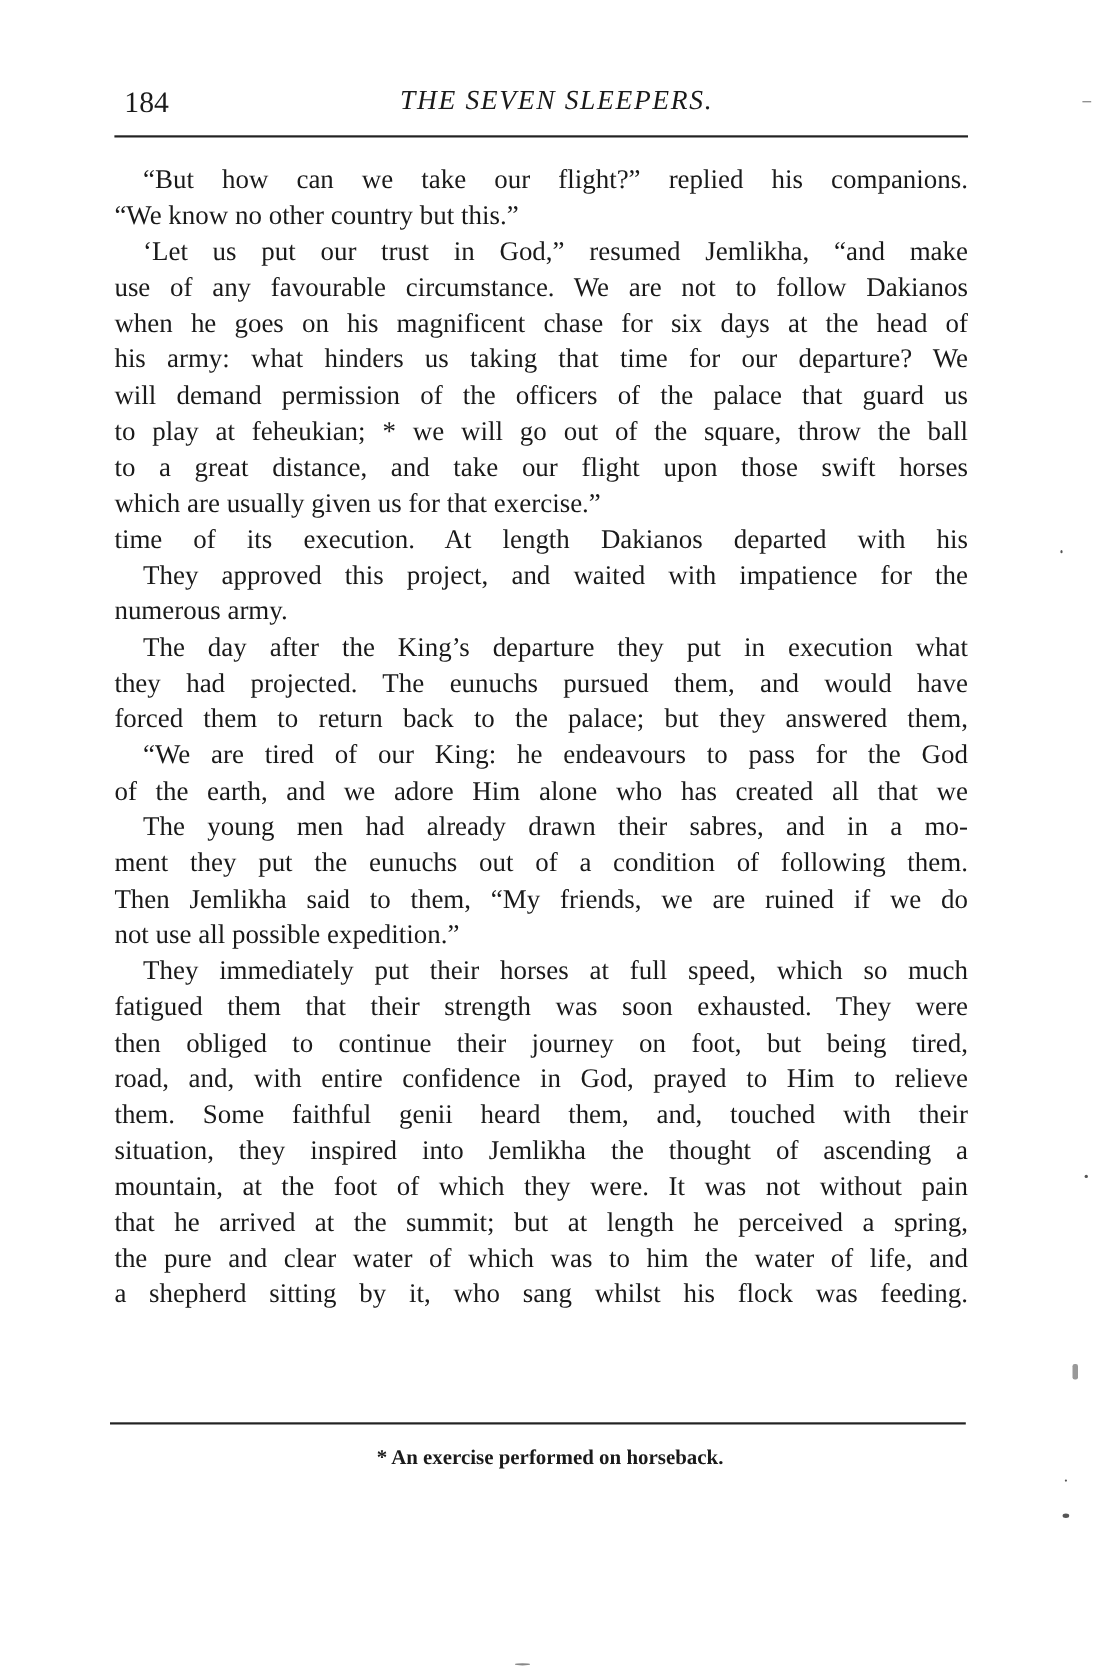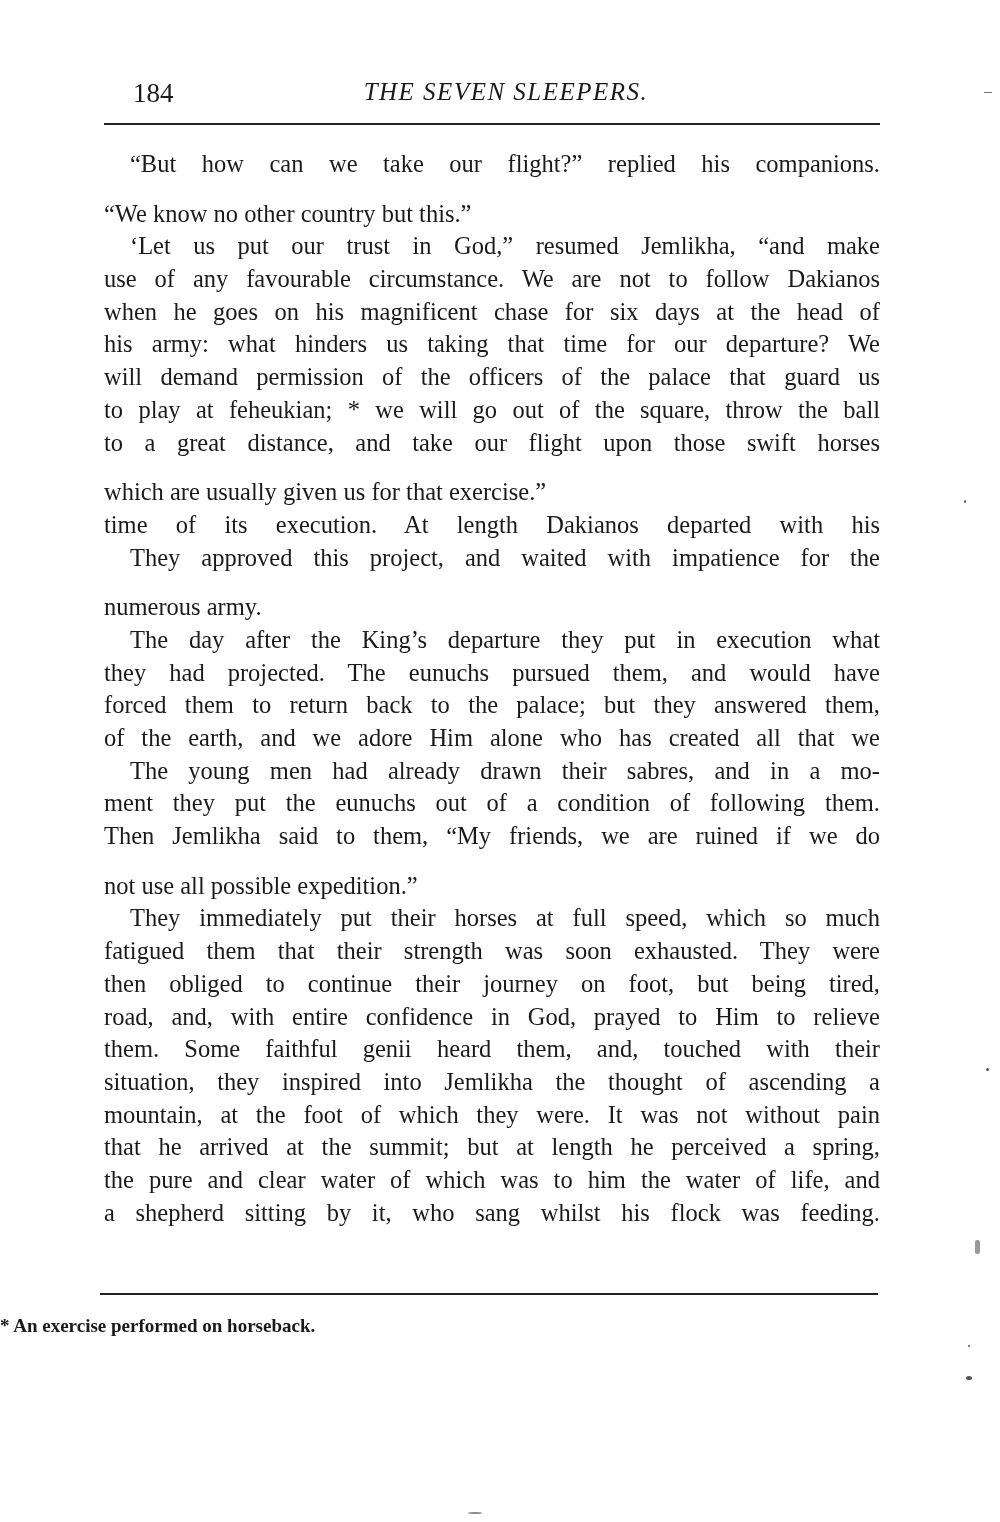--- a/index.html
+++ b/index.html
@@ -6,21 +6,21 @@
   body {
     width: 1000px; height: 1522px;
     background: #ffffff;
     position: relative;
     overflow: hidden;
     font-family: "Liberation Serif", "DejaVu Serif", serif;
     color: #1a1a1a;
   }
   .page-number {
     position: absolute; left: 113px; top: 78px;
-    font-size: 27px; letter-spacing: 0px; margin-left: 20px;
+    font-size: 27px; letter-spacing: 0px;
   }
   .running-head {
     position: absolute; left: 0; width: 1000px; top: 78px;
     text-align: center; font-style: italic;
     font-size: 25px; letter-spacing: 1.5px;
     padding-left: 16px;
   }
   .running-head span { position: relative; left: -10px; }
   .dash-mark {
     position: absolute; left: 984px; top: 92px; width: 8px; height: 1px; background:#777;
@@ -30,28 +30,28 @@
   }
   .body-text {
     position: absolute; left: 104px; top: 148px; width: 776px;
     font-size: 24.5px;
   }
   .line {
     height: 32.7px; line-height: 32.7px;
     white-space: nowrap;
     text-align: justify; text-align-last: justify;
   }
-  .line.last { text-align-last: left; margin-top: 17px; }
+  .line.last { text-align-last: left; }
   .line.indent { padding-left: 26px; }
   .foot-rule {
     position: absolute; left: 100px; top: 1293px; width: 778px; height: 2px; background: #222;
   }
   .footnote {
     position: absolute; left: 0; width: 1000px; top: 1315px;
-    text-align: left; font-size: 19px; font-weight: bold;
+    text-align: center; font-size: 19px; font-weight: bold;
   }
   .speck { position: absolute; background: #555; border-radius: 50%; }
 </style>
 </head>
 <body>
 
 <div class="page-number">184</div>
 <div class="running-head"><span>THE SEVEN SLEEPERS.</span></div>
 <div class="dash-mark"></div>
 <div class="head-rule"></div>
@@ -66,20 +66,21 @@
   <div class="line">will demand permission of the officers of the palace that guard us</div>
   <div class="line">to play at feheukian; * we will go out of the square, throw the ball</div>
   <div class="line">to a great distance, and take our flight upon those swift horses</div>
   <div class="line last">which are usually given us for that exercise.”</div>
   <div class="line">time of its execution. At length Dakianos departed with his</div>
   <div class="line indent">They approved this project, and waited with impatience for the</div>
   <div class="line last">numerous army.</div>
   <div class="line indent">The day after the King’s departure they put in execution what</div>
   <div class="line">they had projected. The eunuchs pursued them, and would have</div>
   <div class="line">forced them to return back to the palace; but they answered them,</div>
+  <div class="line indent">“We are tired of our King: he endeavours to pass for the God</div>
   <div class="line">of the earth, and we adore Him alone who has created all that we</div>
   <div class="line indent">The young men had already drawn their sabres, and in a mo-</div>
   <div class="line">ment they put the eunuchs out of a condition of following them.</div>
   <div class="line">Then Jemlikha said to them, “My friends, we are ruined if we do</div>
   <div class="line last">not use all possible expedition.”</div>
   <div class="line indent">They immediately put their horses at full speed, which so much</div>
   <div class="line">fatigued them that their strength was soon exhausted. They were</div>
   <div class="line">then obliged to continue their journey on foot, but being tired,</div>
   <div class="line">road, and, with entire confidence in God, prayed to Him to relieve</div>
   <div class="line">them. Some faithful genii heard them, and, touched with their</div>

